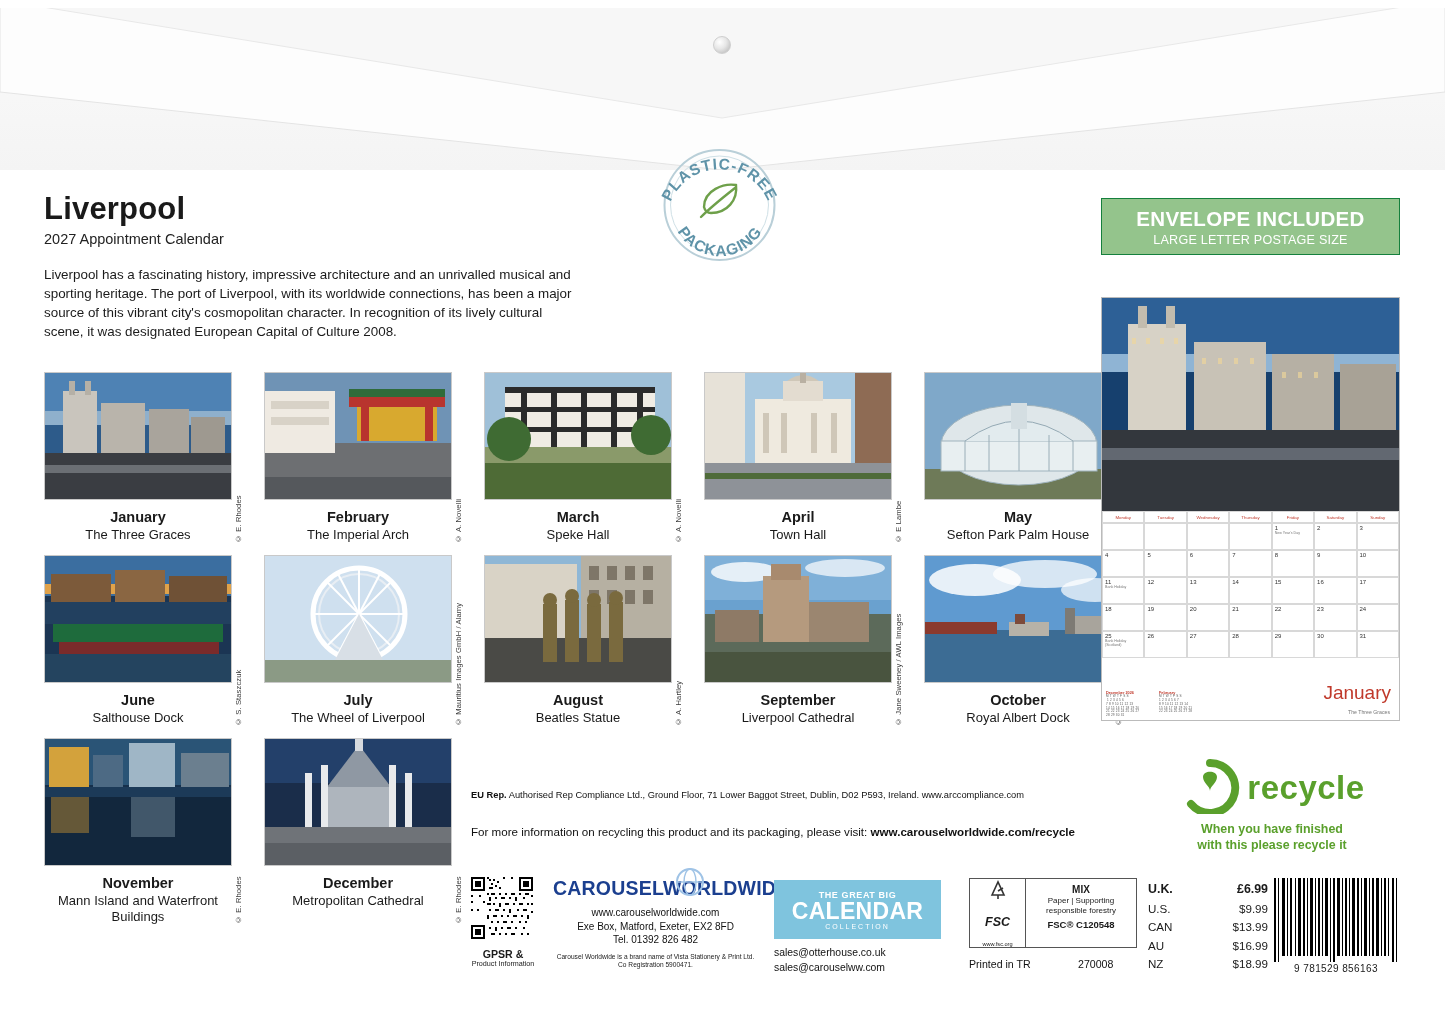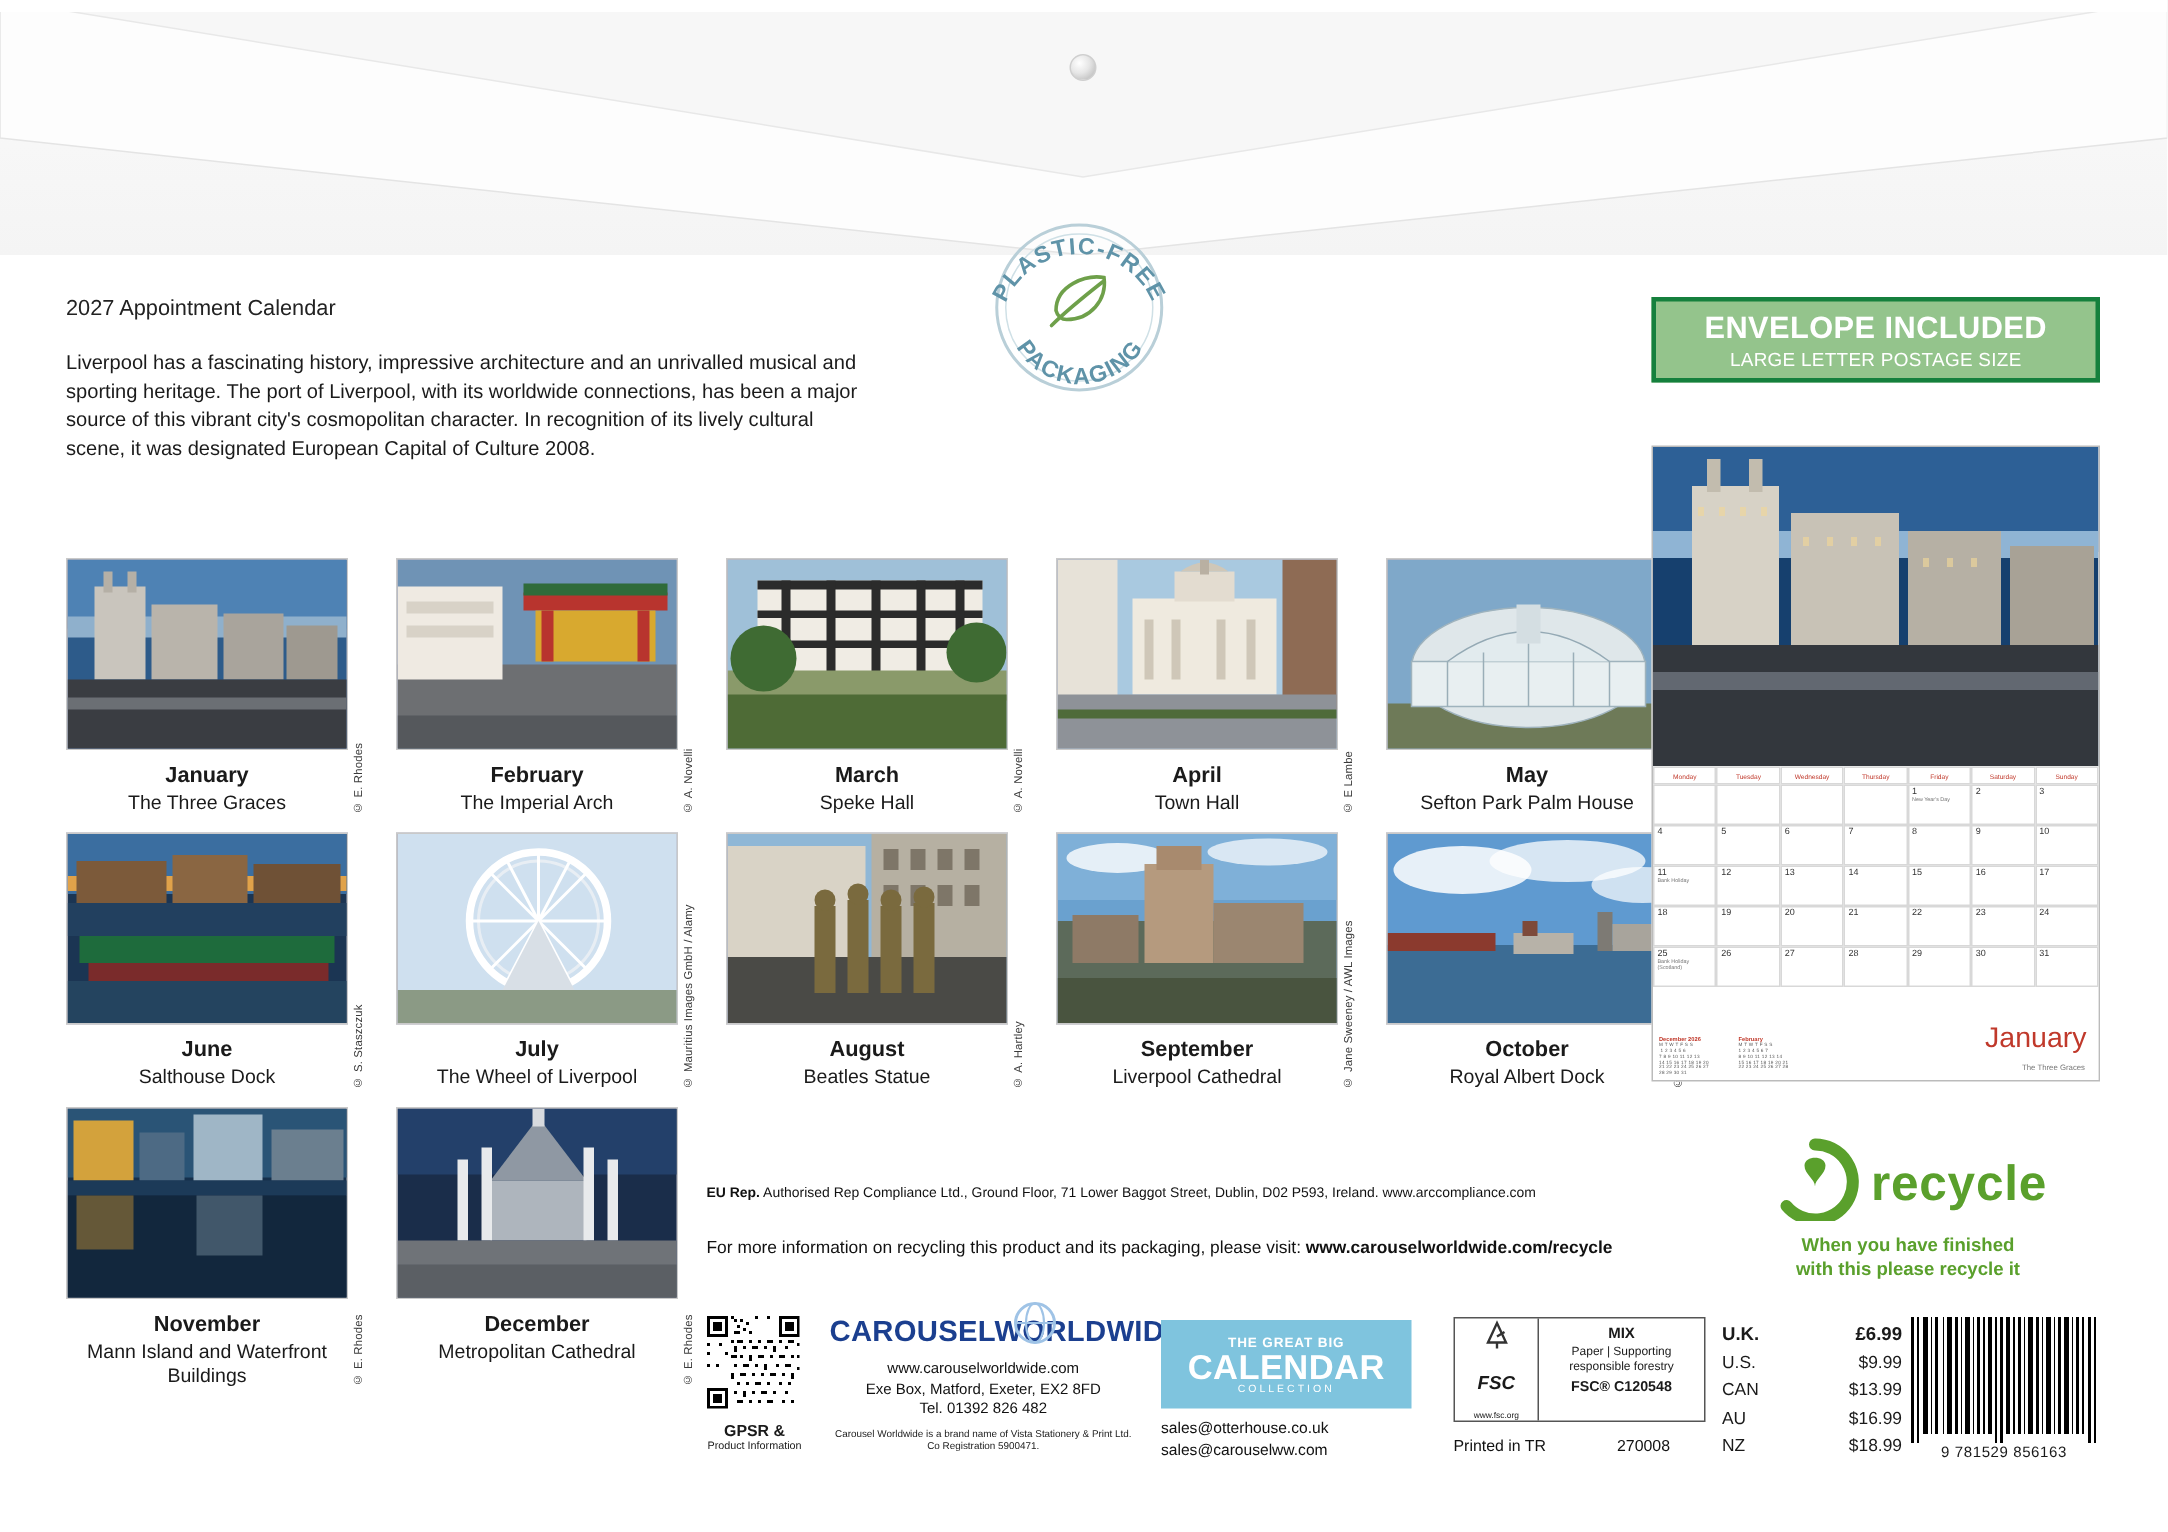--- a/index.html
+++ b/index.html
@@ -47,21 +47,21 @@
     font-size:14.5px; margin:5px 0 0 0; color:#222;
   }
   .cal-desc{
     font-size:13.4px; line-height:1.42; margin:18px 0 0 0; color:#1b1b1b;
     width:540px;
   }
 
   
   .env-banner{
     position:absolute; left:1101px; top:198px; width:299px; height:57px;
-    background:#94c48c; border:3px solid #15803d;
+    background:#94c48c; border:1px solid #15803d;
     display:flex; flex-direction:column; align-items:center; justify-content:center;
     color:#ffffff;
   }
   .env-banner .line1{ font-size:20.5px; font-weight:bold; letter-spacing:.3px; }
   .env-banner .line2{ font-size:12.6px; letter-spacing:.2px; margin-top:2px;}
 
   
   .months{ position:absolute; left:44px; top:372px; width:1040px; }
   .month-row{ display:flex; gap:32px; margin-bottom:12px; }
   .month-cell{ width:188px; position:relative; }
@@ -215,20 +215,21 @@
       <textPath href="#arcBot" startOffset="50%" text-anchor="middle">PACKAGING</textPath>
     </text>
     <g>
       <path d="M63 62 C63 45, 83 38, 95 40 C97 55, 86 68, 70 68 C67 68, 64 66, 63 62 Z" fill="none" stroke="#6ea04a" stroke-width="2.4"></path>
       <path d="M60 72 C68 64, 80 54, 94 43" fill="none" stroke="#6ea04a" stroke-width="2.4" stroke-linecap="round"></path>
     </g>
   </svg>
 </div>
 
 <div class="title-block">
+  <h1 class="cal-title">Liverpool</h1>
   <p class="cal-sub">2027 Appointment Calendar</p>
   <p class="cal-desc">Liverpool has a fascinating history, impressive architecture and an unrivalled musical and sporting heritage. The port of Liverpool, with its worldwide connections, has been a major source of this vibrant city's cosmopolitan character. In recognition of its lively cultural scene, it was designated European Capital of Culture 2008.</p>
 </div>
 
 <div class="env-banner">
   <div class="line1">ENVELOPE INCLUDED</div>
   <div class="line2">LARGE LETTER POSTAGE SIZE</div>
 </div>
 
 <div class="months">

